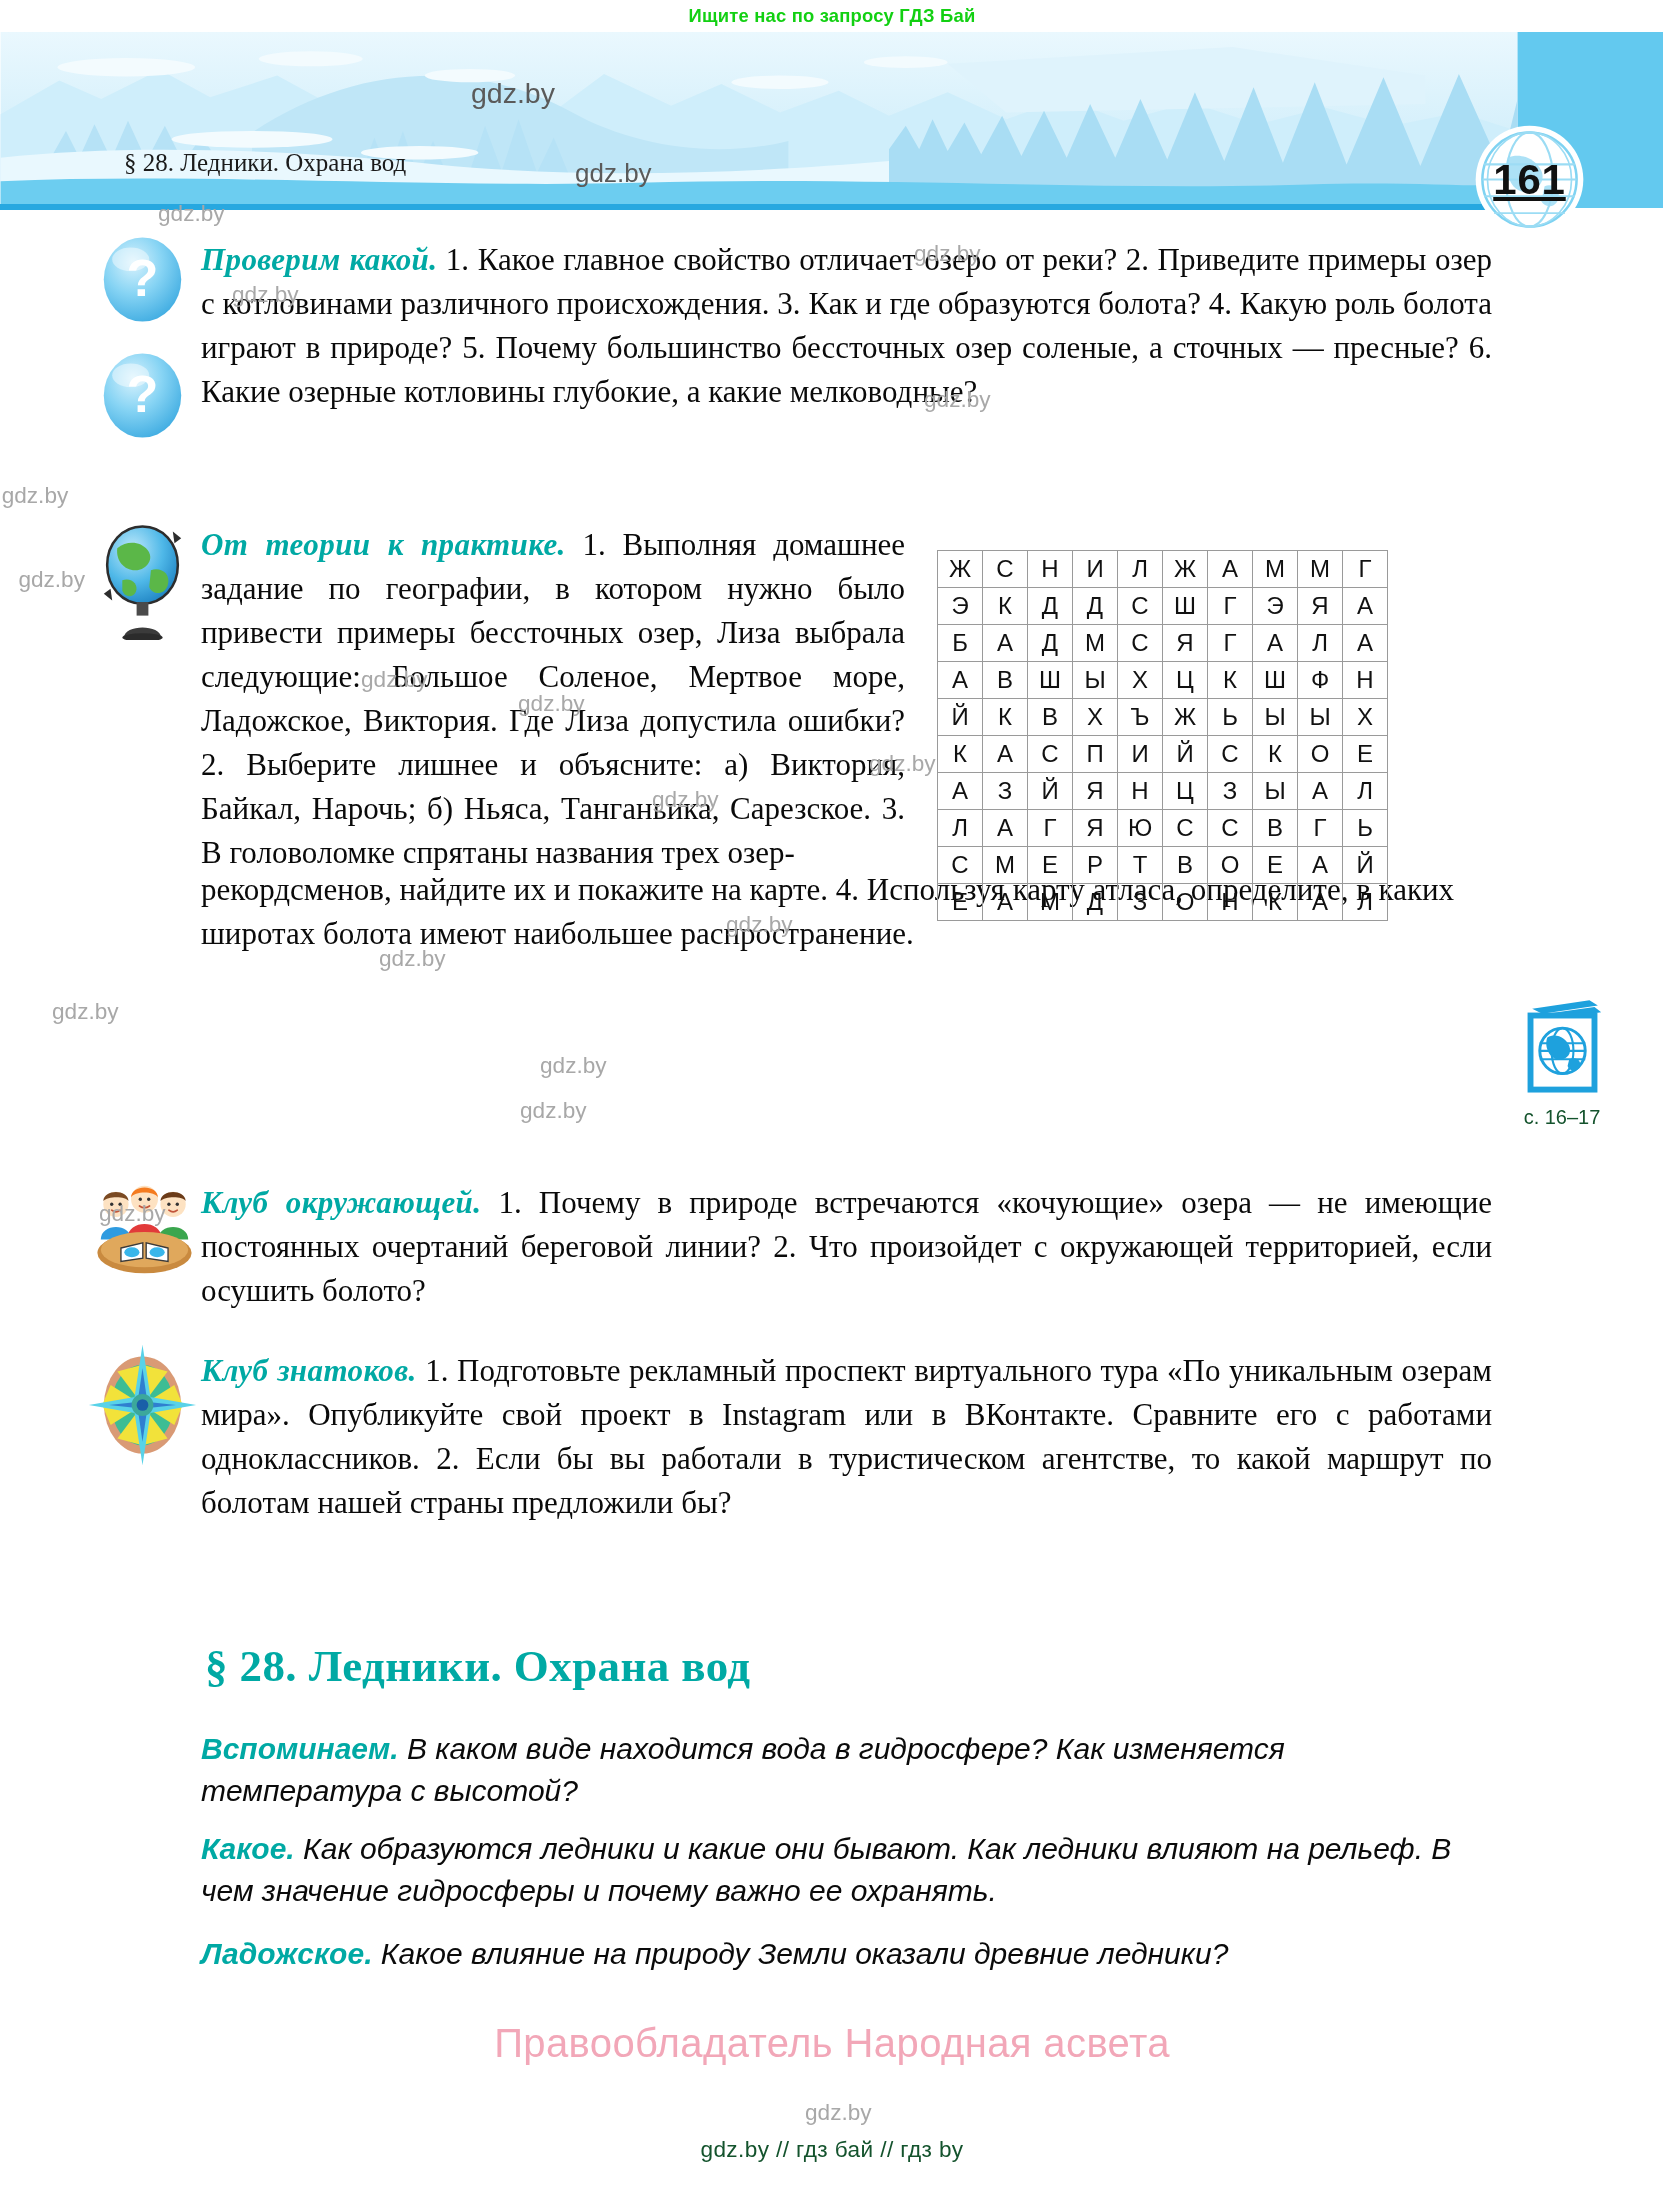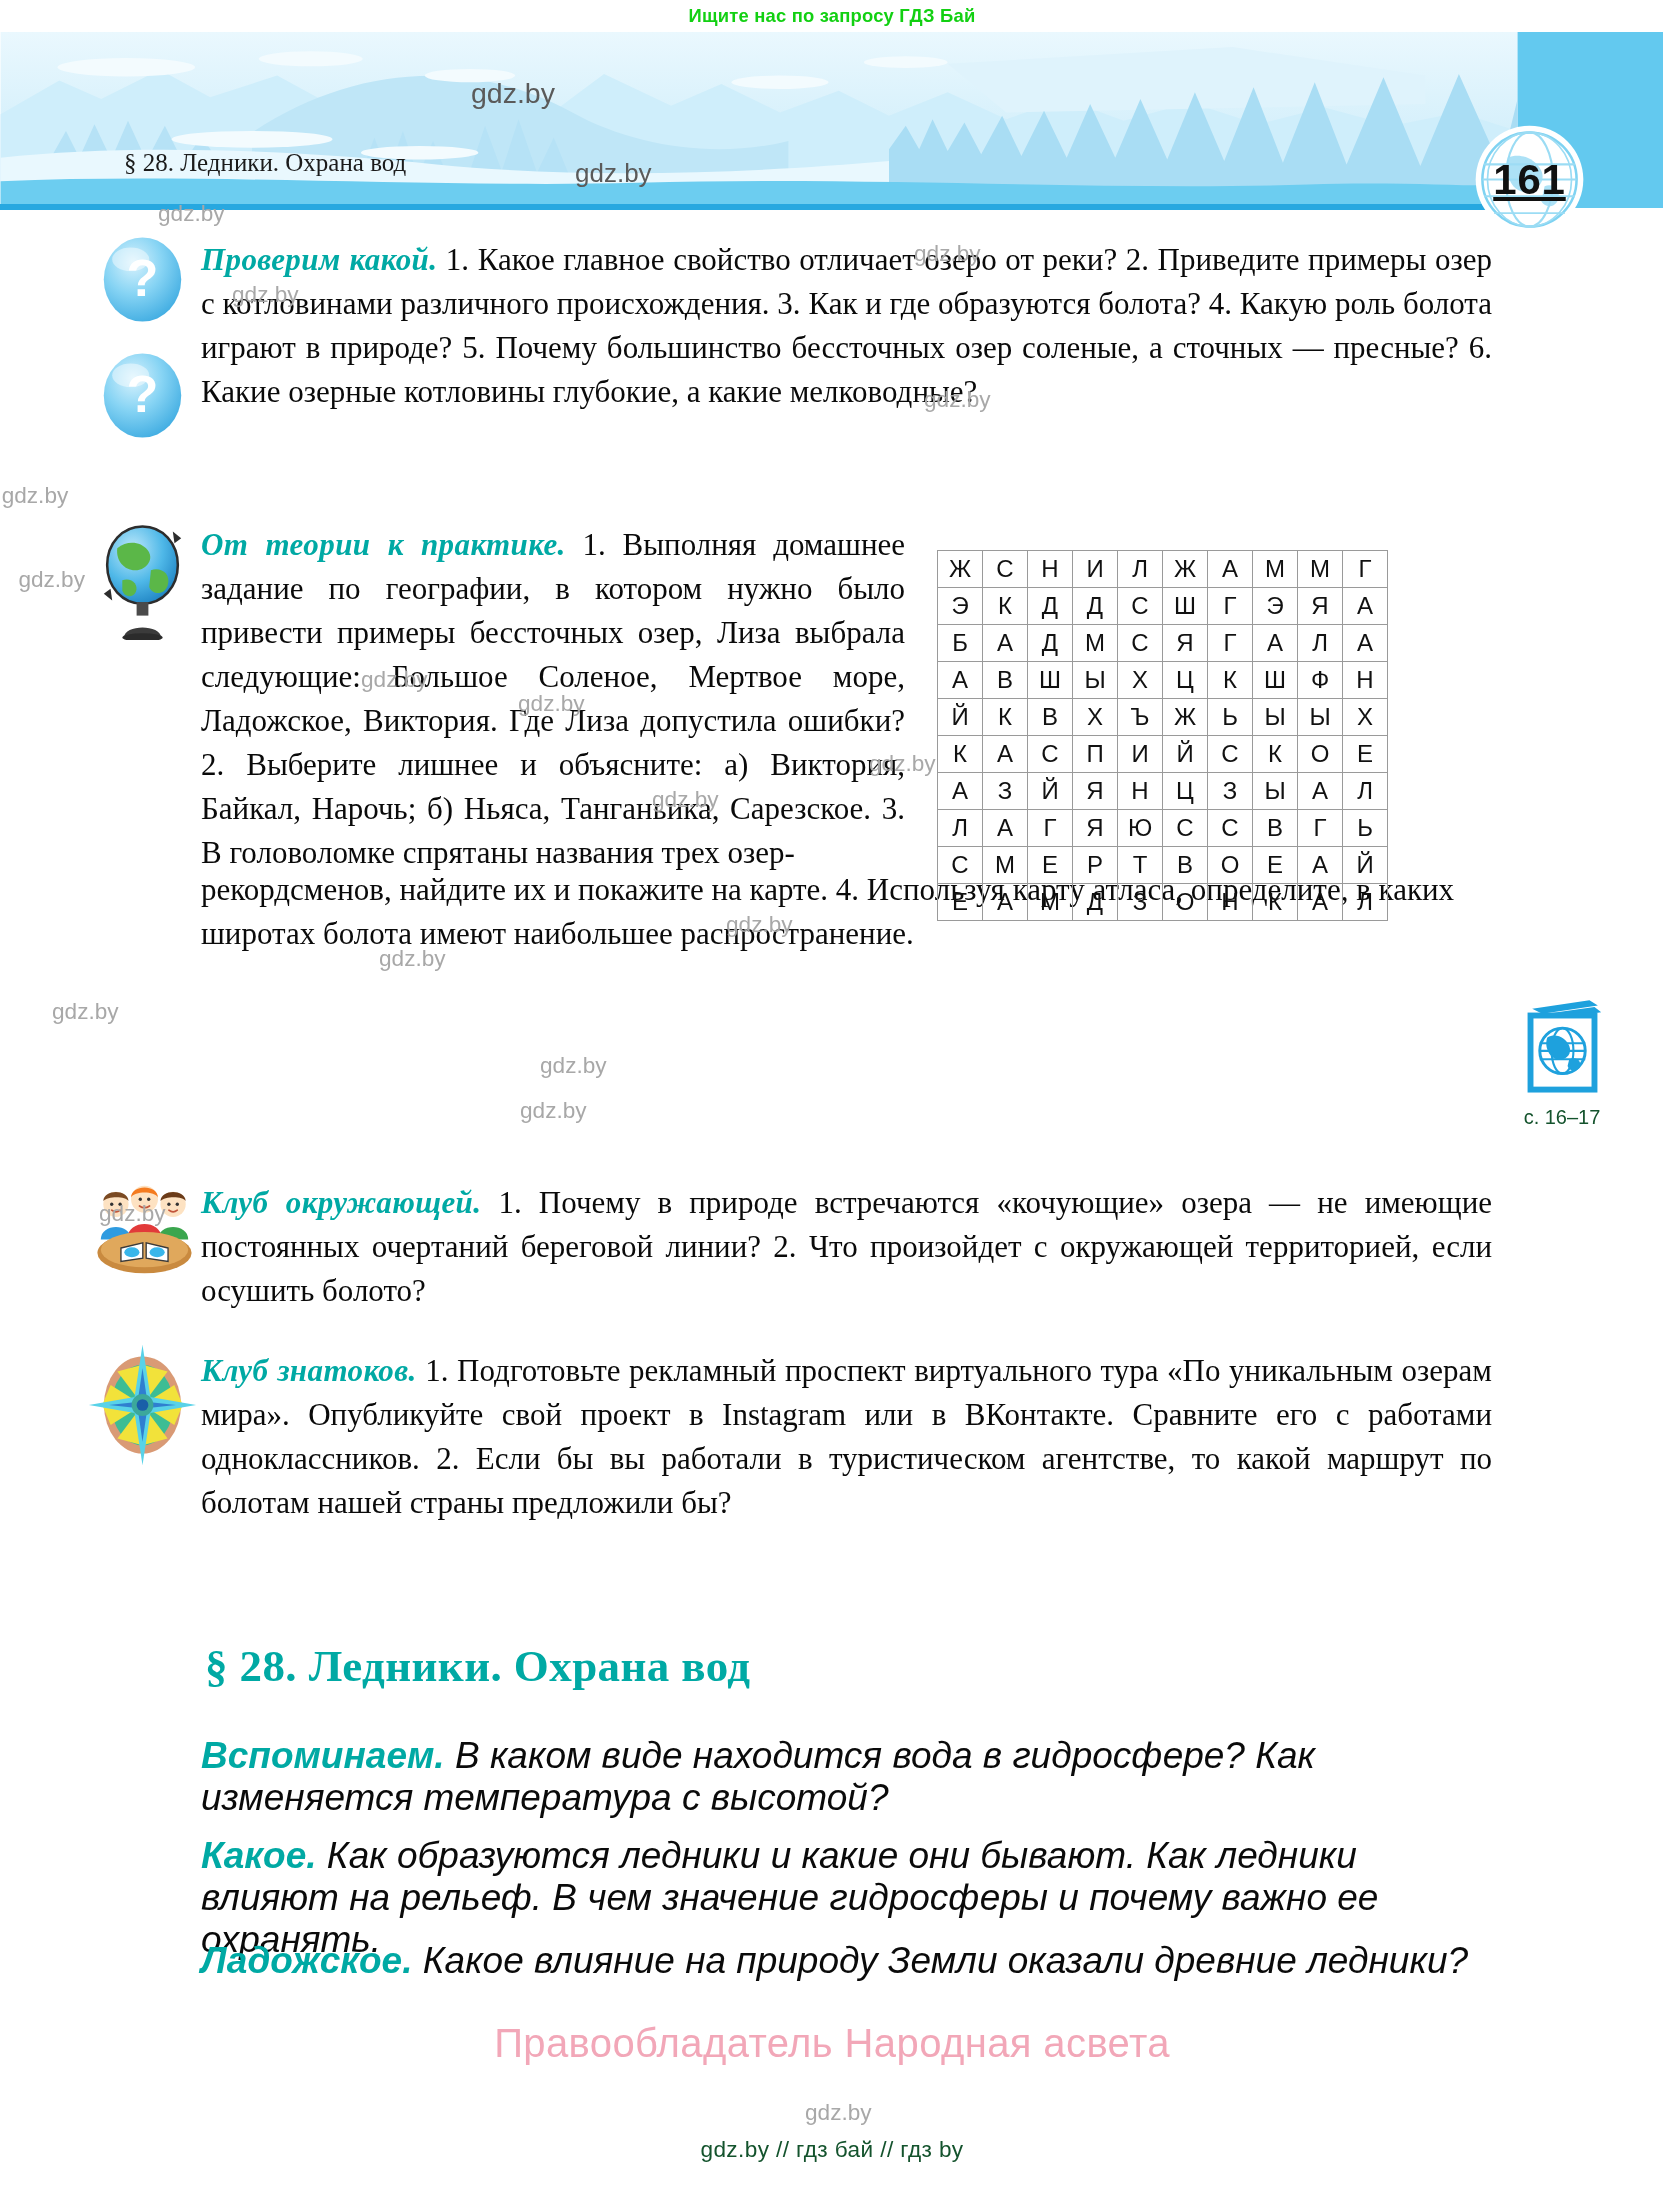--- a/index.html
+++ b/index.html
@@ -177,21 +177,21 @@
     white-space: nowrap;
   }
 
   
   .intro {
     position: absolute;
     left: 201px;
     width: 1291px;
     font-family: "Liberation Sans", "DejaVu Sans", sans-serif;
     font-style: italic;
-    font-size: 37px;
+    font-size: 30px;
     line-height: 42px;
     color: #0a0a0a;
     text-align: left;
   }
   .intro .lead2 {
     color: #00a9a4;
     font-weight: bold;
     font-style: italic;
   }
   #intro-remember { top: 1472px; }

